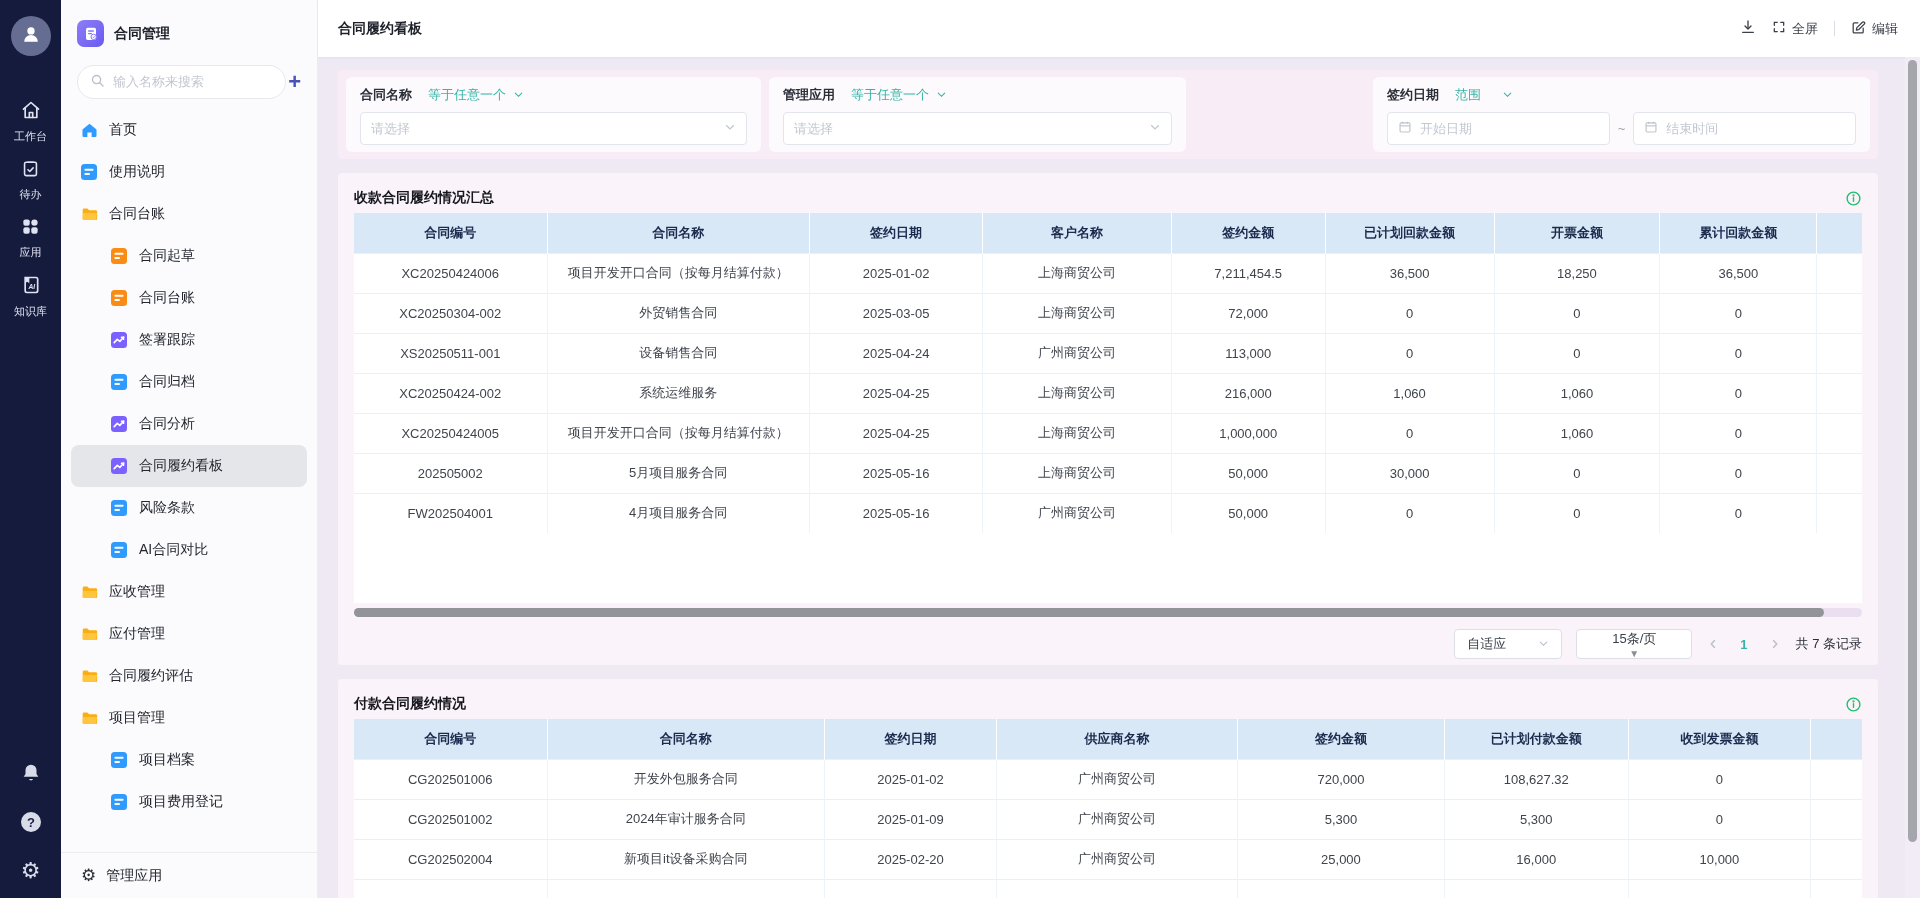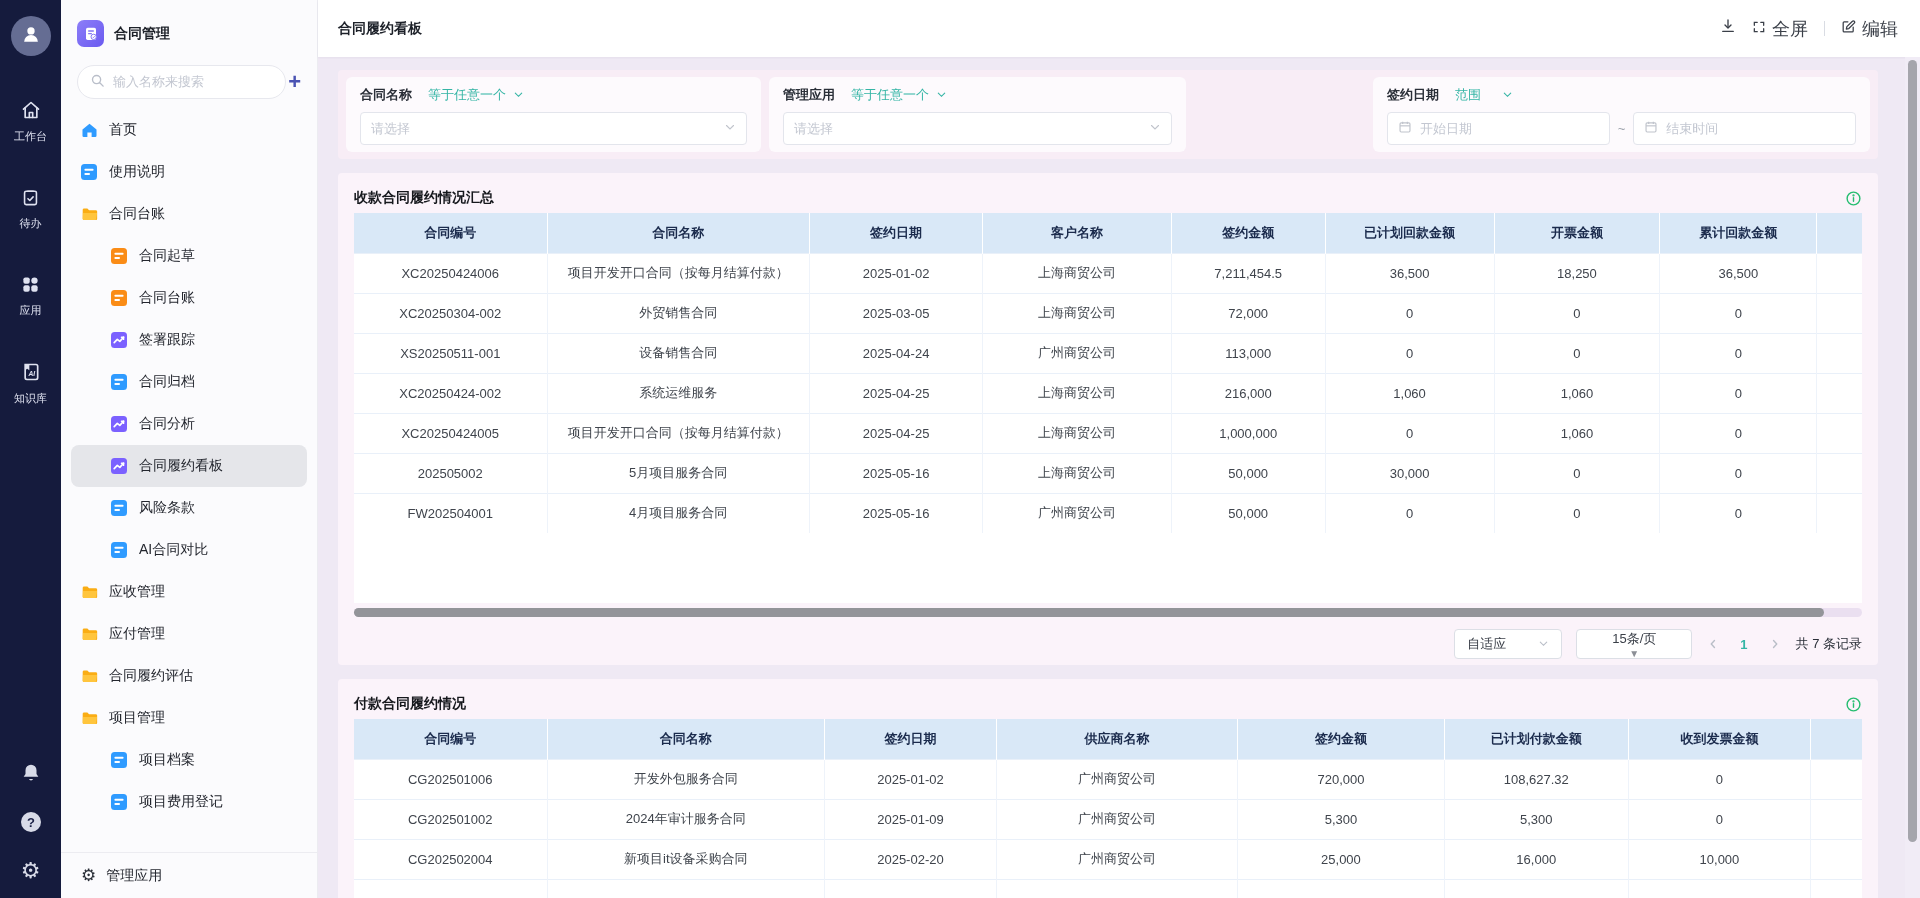--- a/index.html
+++ b/index.html
@@ -7,21 +7,21 @@
   body {
     width:1920px; height:898px; overflow:hidden;
     font-family:"Liberation Sans","DejaVu Sans",sans-serif;
     background:#efe9f4; color:#23262e;
   }
   .app { display:flex; width:1920px; height:898px; }
 
   
   .rail { width:61px; flex:none; background:#151b3d; display:flex; flex-direction:column; align-items:center; padding:16px 0 16px; }
   .avatar { width:40px; height:40px; border-radius:50%; background:#656d93; display:flex; align-items:center; justify-content:center; cursor:pointer; }
-  .rail-nav { margin-top:44px; display:flex; flex-direction:column; gap:44px; align-items:center; }
+  .rail-nav { margin-top:44px; display:flex; flex-direction:column; gap:15px; align-items:center; }
   .rail-item { display:flex; flex-direction:column; align-items:center; gap:5px; cursor:pointer; }
   .rail-item .rlbl { font-size:11px; color:#dfe2f0; }
   .rail-bottom { margin-top:auto; display:flex; flex-direction:column; gap:26px; align-items:center; }
   .rail-bottom .ricon { cursor:pointer; display:flex; }
   .gear-glyph-light { font-size:22px; color:#d8dbe8; line-height:1; }
 
   
   .sidebar { width:257px; flex:none; background:#fbfbfd; border-right:1px solid #ececf1; display:flex; flex-direction:column; }
   .sidebar-header { display:flex; align-items:center; gap:10px; padding:20px 16px 12px; }
   .app-logo { width:27px; height:27px; border-radius:7px; background:linear-gradient(135deg,#8d7ef8,#6a5af0); display:flex; align-items:center; justify-content:center; flex:none; }
@@ -36,21 +36,21 @@
   .menu-item.active { background:#e5e6ea; }
   .mi { display:flex; width:17px; flex:none; }
   .sidebar-footer { height:46px; flex:none; border-top:1px solid #ececf1; display:flex; align-items:center; gap:10px; padding:0 20px; font-size:14px; color:#23262e; cursor:pointer; }
   .gear-glyph-dark { font-size:17px; color:#2a2f38; line-height:1; }
 
   
   .main { flex:1; min-width:0; position:relative; background:#efe9f4; display:flex; flex-direction:column; }
   .topbar { height:57px; flex:none; background:#fff; display:flex; align-items:center; justify-content:space-between; padding:0 22px 0 20px; box-shadow:0 1px 2px rgba(40,30,70,.05); position:relative; z-index:2; }
   .page-title { font-size:14px; font-weight:bold; color:#1d2129; }
   .topbar-actions { display:flex; align-items:center; gap:16px; }
-  .tb-btn { display:flex; align-items:center; gap:6px; background:none; border:none; cursor:pointer; color:#3a3f48; font-size:18px; font-family:inherit; padding:0; }
+  .tb-btn { display:flex; align-items:center; gap:6px; background:none; border:none; cursor:pointer; color:#3a3f48; font-size:13px; font-family:inherit; padding:0; }
   .tb-divider { width:1px; height:15px; background:#d9dce3; }
 
   .content { flex:1; padding:13px 42px 0 20px; overflow:hidden; }
 
   
   .filter-card { background:#f8edf6; border-radius:4px; height:89px; padding:7px 8px; display:flex; align-items:stretch; }
   .filter-group { background:#fdfafd; border-radius:6px; padding:7px 14px 0; }
   .fg-name { width:415px; }
   .fg-type { width:417px; margin-left:8px; }
   .fg-date { width:497px; margin-left:auto; }

